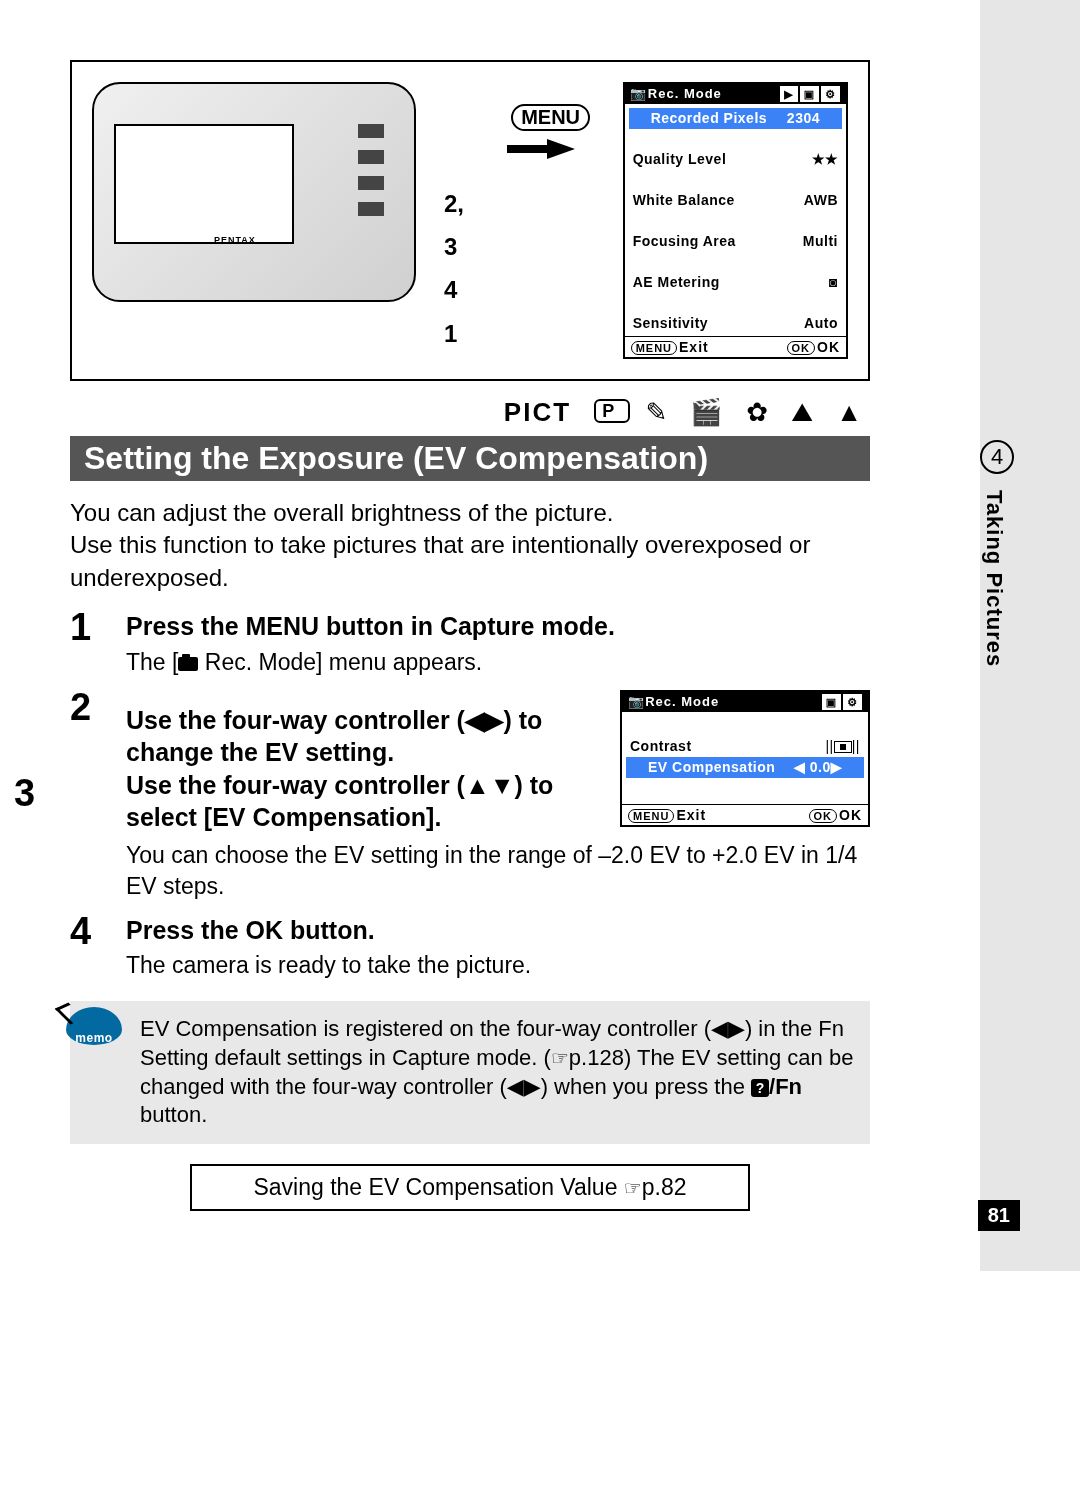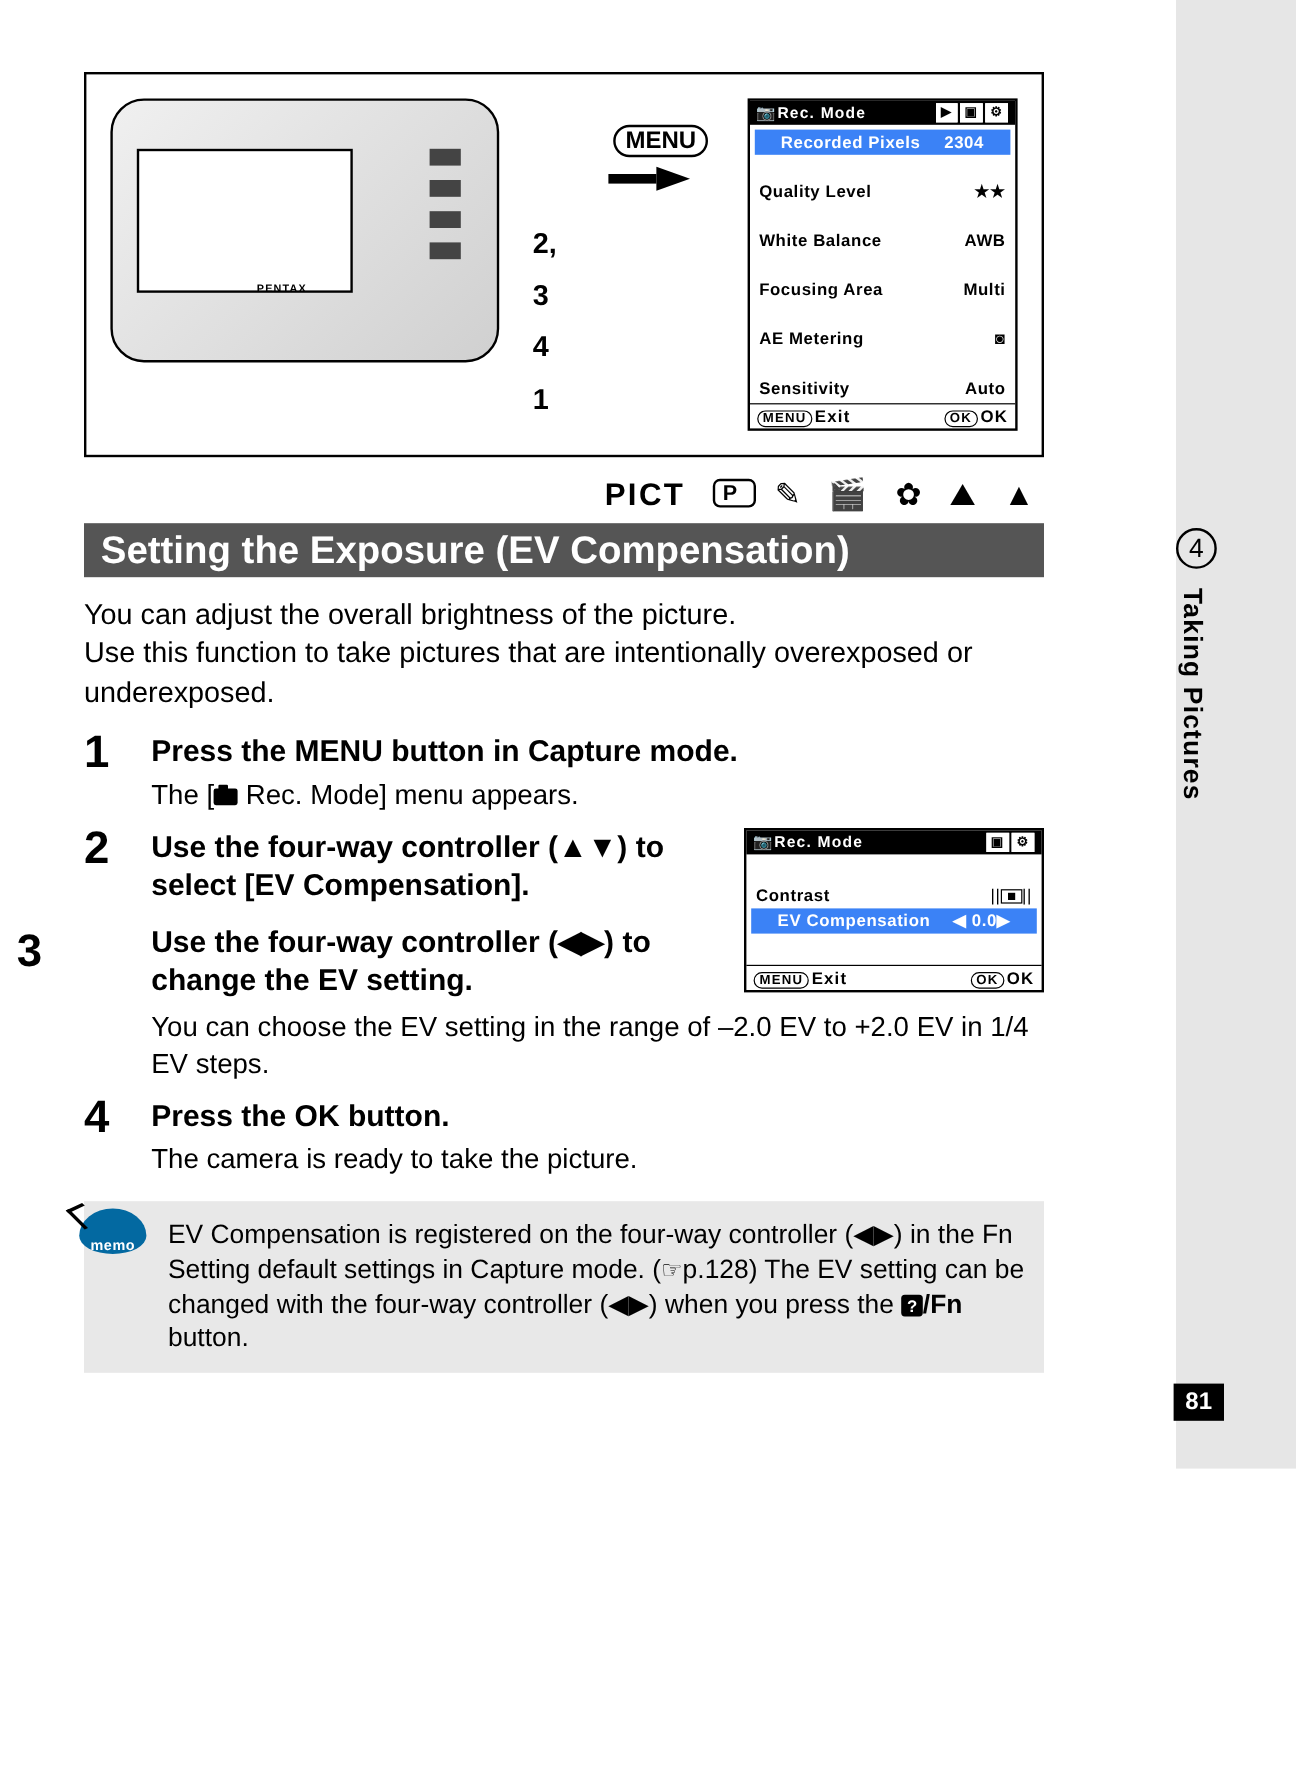--- a/index.html
+++ b/index.html
@@ -272,22 +272,22 @@
     <ol class="steps">
       <li>
         <div class="step-head">Press the MENU button in Capture mode.</div>
         <div class="step-body">
           <span>The [</span><span class="cam-icon"></span><span> Rec. Mode] menu appears.</span>
         </div>
       </li>
       <li>
         <div class="step2-flex">
           <div style="flex:1;">
+            <div class="step-head" style="margin-top:14px;">Use the four-way controller (◀▶) to change the EV setting.</div>
             <div class="step-head">Use the four-way controller (▲▼) to select [EV Compensation].</div>
-            <div class="step-head" style="margin-top:14px;">Use the four-way controller (◀▶) to change the EV setting.</div>
           </div>
           <div class="lcd" style="width:250px;">
             <div class="lcd-header">
               <span>📷<span>Rec. Mode</span></span>
               <span class="lcd-header-icons">
                   <span>▣</span>
                   <span>⚙</span>
                 </span>
             </div>
             <div class="lcd-body tall">
@@ -327,15 +327,18 @@
       ol.steps > li:nth-child(3)::before{content:"";}
       ol.steps > li:nth-child(3){padding-left:56px; margin-top:2px;}
       ol.steps > li:nth-child(4)::before{content:"4";}
     </style>
 
     <div class="memo-box">
       <div class="memo-icon"><span>memo</span></div>
       <span>EV Compensation is registered on the four-way controller (◀▶) in the Fn Setting default settings in Capture mode. (</span><span class="ref-icon"></span><span>p.128</span><span>) The EV setting can be changed with the four-way controller (◀▶) when you press the </span><span class="qfn"><span class="qmark">?</span><span>/Fn</span></span><span> button.</span>
     </div>
 
+    <div class="ref-box">
+      <span>Saving the EV Compensation Value </span><span class="ref-icon"></span><span>p.82</span>
+    </div>
 
   </div>
 </div>
 
 </body></html>

